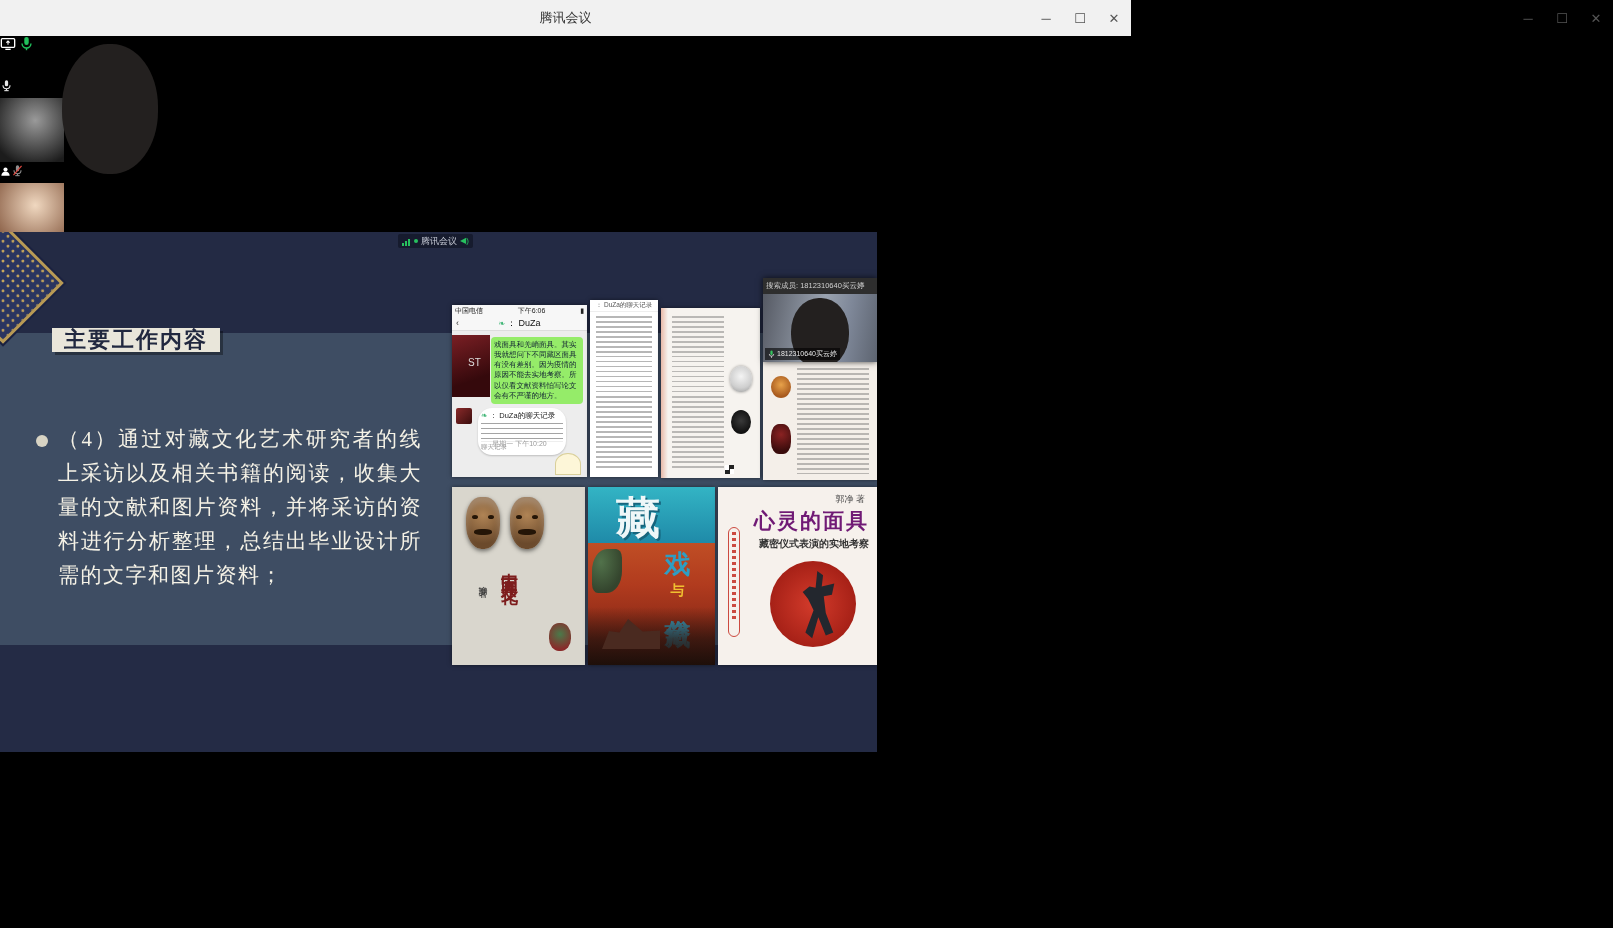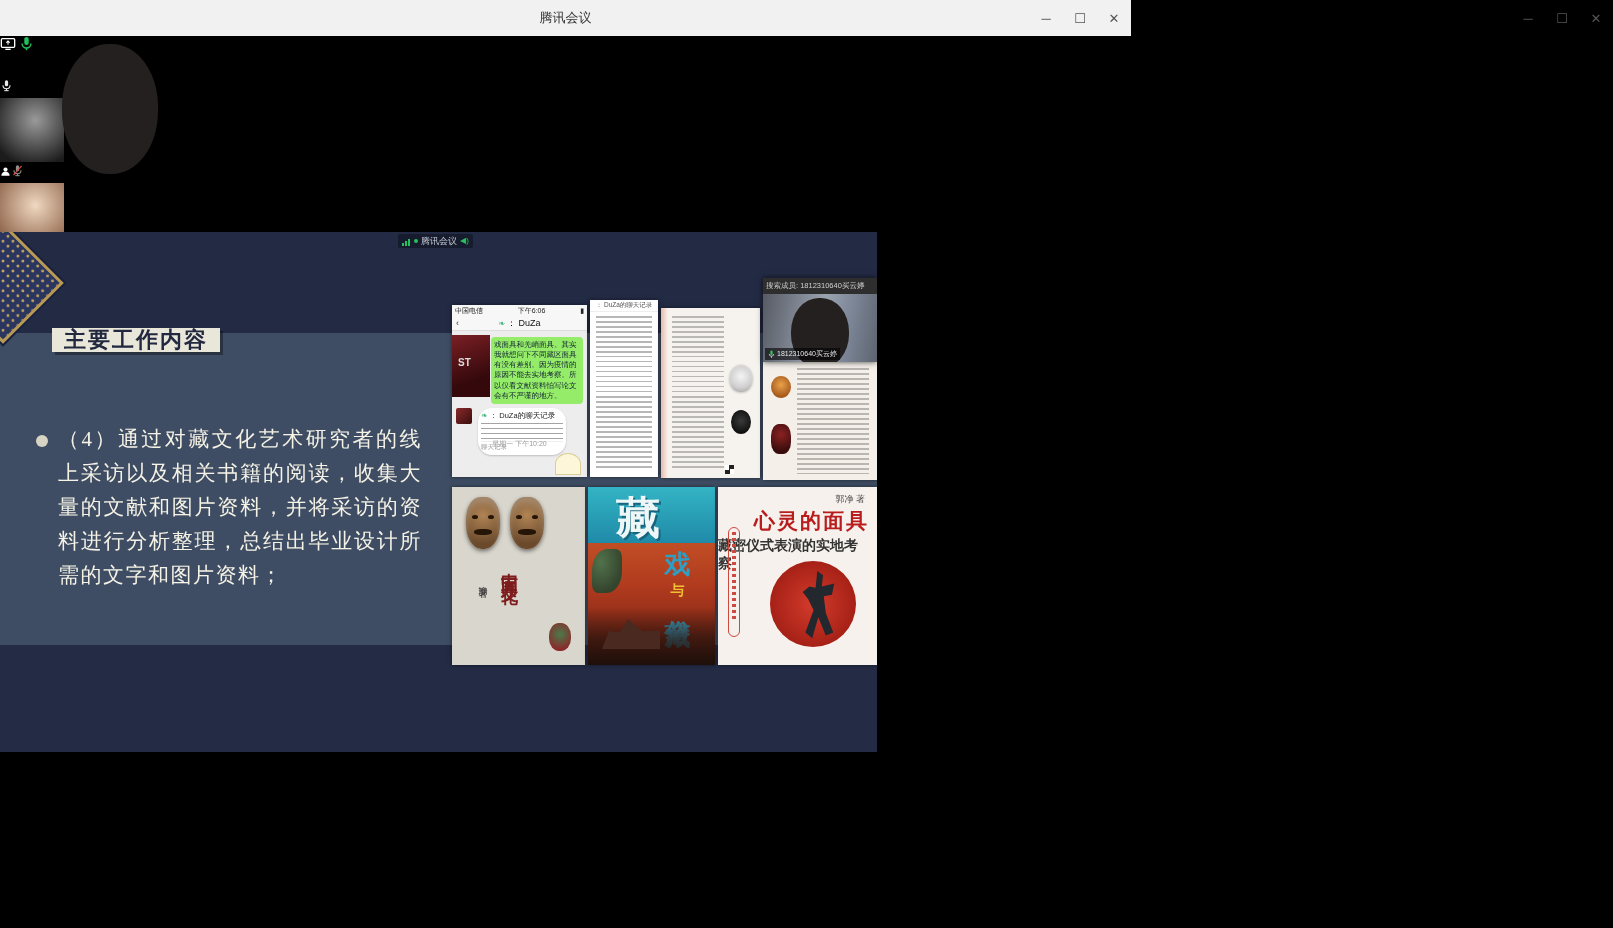--- a/index.html
+++ b/index.html
@@ -43,21 +43,21 @@
   .shot { position:absolute; background:#fff; box-shadow:0 0 4px rgba(0,0,0,.5); overflow:hidden; }
   .tx-lines { background-image:repeating-linear-gradient(180deg, rgba(90,90,90,.55) 0 1.5px, transparent 1.5px 5px); }
   .wechat-shot { left:452px; top:73px; width:135px; height:172px; background:#ededed; }
   .wx-status { height:11px; background:#f7f7f7; display:flex; justify-content:space-between; align-items:center;
                font-size:7px; color:#222; padding:0 3px; }
   .wx-nav { height:15px; background:#f7f7f7; border-bottom:1px solid #ddd; display:flex; align-items:center;
             justify-content:center; font-size:9px; color:#111; position:relative; }
   .wx-nav .back { position:absolute; left:4px; color:#333; }
   .wx-leaf { color:#3eb575; margin-right:2px; font-size:8px; }
   .wx-img-left { position:absolute; left:0; top:30px; width:38px; height:62px; background:linear-gradient(160deg,#7a1f24,#35090c 70%); }
-  .wx-img-left span { position:absolute; left:6px; top:22px; color:#ddd; font-size:10px; font-weight:bold;text-align:center; }
+  .wx-img-left span { position:absolute; left:16px; top:22px; color:#ddd; font-size:10px; font-weight:normal;text-align:center; }
   .wx-bubble { position:absolute; right:4px; top:32px; width:92px; background:#95ec69; border-radius:4px;
                padding:3px; font-size:7.5px; line-height:1.35; color:#123; }
   .wx-card { position:absolute; left:26px; top:103px; width:88px; background:#fff; border-radius:14px;
              box-shadow:0 1px 2px rgba(0,0,0,.2); padding:3px; }
   .wx-card .t { font-size:7.5px; color:#222; }
   .wx-card .b { height:16px; margin-top:2px; }
   .wx-card .l { font-size:6.5px; color:#999; border-top:1px solid #eee; margin-top:2px; padding-top:1px; }
   .wx-card-avatar { position:absolute; left:4px; top:103px; width:16px; height:16px; border-radius:2px;
                     background:linear-gradient(135deg,#8a2a2a,#3a0d0d); }
   .wx-time { position:absolute; left:0; right:0; bottom:28px; text-align:center; font-size:7px; color:#9a9a9a; }
@@ -104,23 +104,23 @@
   .b2-chars .c2 { font-size:14px; color:#f0c030; font-weight:bold; }
   .b2-chars .c3 { font-size:26px; color:#3aa8cc; font-weight:bold; font-family:"Liberation Serif",serif; }
   .b2-palace { position:absolute; left:0; bottom:0; width:100%; height:58px;
                background:linear-gradient(180deg, rgba(0,0,0,0) 0%, rgba(40,20,14,.75) 55%, #1e0f0a 100%); }
   .b2-palace:before { content:""; position:absolute; left:14px; bottom:16px; width:58px; height:30px;
                       background:#4a2a20; clip-path:polygon(0 100%,12% 40%,30% 45%,45% 0,70% 42%,100% 38%,100% 100%); }
   .b2-leaf { position:absolute; left:4px; top:62px; width:30px; height:44px;
              background:radial-gradient(ellipse at 30% 30%, #3f7a52, #1e4630 70%); border-radius:50% 20% 50% 20%; opacity:.85; }
   .book3 { left:718px; top:255px; width:159px; height:178px; background:#f6f1ec; }
   .b3-author { position:absolute; right:12px; top:6px; font-size:9px; color:#444; }
-  .b3-title { position:absolute; right:8px; top:20px; font-size:21px; font-weight:bold; color:#b91c1c;
+  .b3-title { position:absolute; right:8px; top:20px; font-size:21px; font-weight:bold; color:#701a75;
               font-family:"Liberation Serif",serif; letter-spacing:2px; }
-  .b3-sub { position:absolute; right:8px; top:50px; font-size:14px; color:#333; font-weight:bold; }
+  .b3-sub { position:absolute; right:8px; top:50px; font-size:10px; color:#333; font-weight:bold; }
   .b3-circle { position:absolute; left:52px; top:74px; width:86px; height:86px; border-radius:50%;
                background:radial-gradient(circle,#d33b2b,#a01d14 80%); }
   .b3-figure { position:absolute; left:84px; top:84px; width:34px; height:70px; background:#23272e;
                clip-path:polygon(45% 0,62% 6%,58% 22%,95% 18%,88% 34%,64% 36%,70% 60%,92% 88%,70% 92%,48% 66%,30% 96%,10% 88%,34% 56%,18% 40%,2% 30%,22% 22%,40% 24%); }
   .b3-strip { position:absolute; left:10px; top:40px; width:12px; height:110px; border:1px solid #cc4a40; border-radius:6px; }
   .b3-strip i { display:block; margin:4px auto 0; width:4px; height:90px;
                 background:repeating-linear-gradient(180deg,#cc4a40 0 3px,transparent 3px 6px); }
 
   
   .pip { position:absolute; left:763px; top:46px; width:114px; height:84px; background:#222; box-shadow:0 0 6px rgba(0,0,0,.7); }

